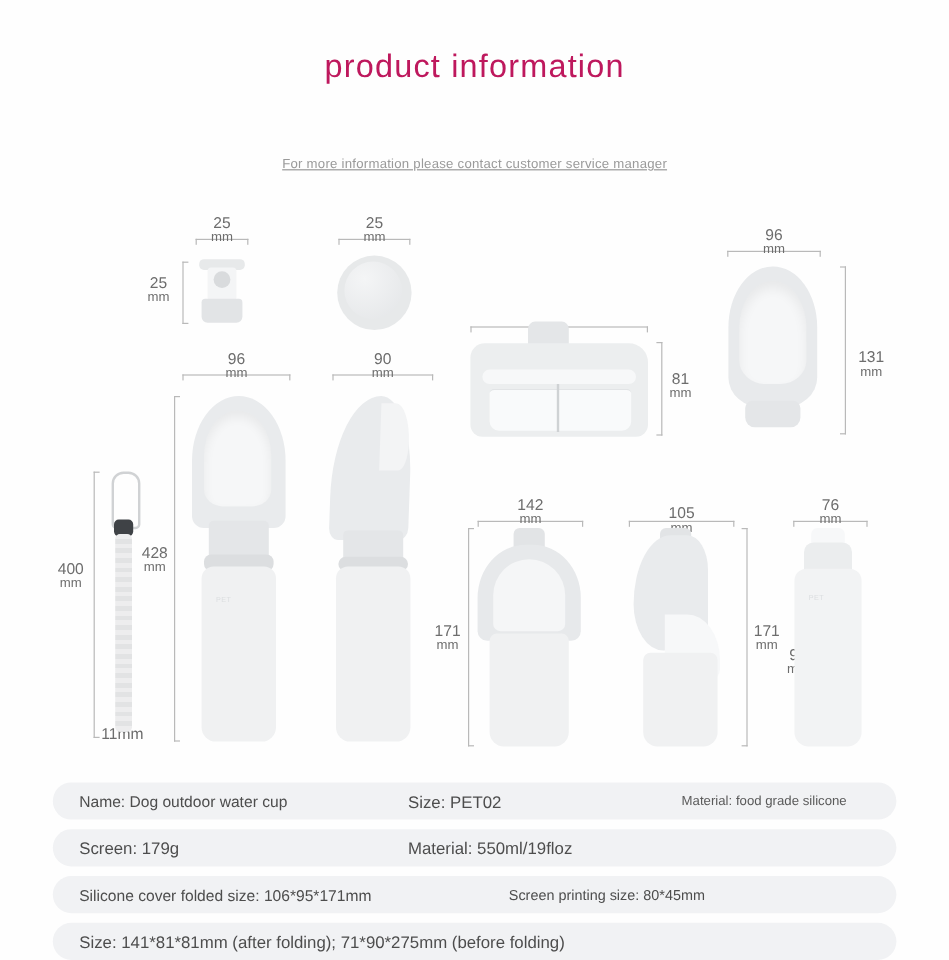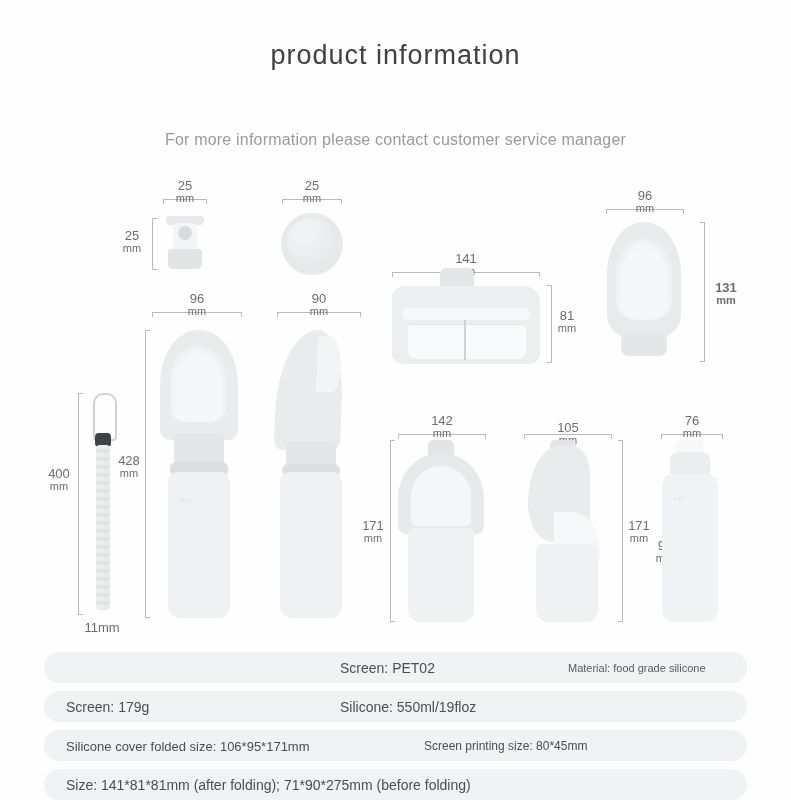--- a/index.html
+++ b/index.html
@@ -23,31 +23,32 @@
   
   .title {
     position: absolute;
     top: 40px;
     left: 0;
     width: 100%;
     text-align: center;
     font-size: 27px;
     font-weight: 400;
     letter-spacing: 1px;
-    color: #404040;
+    color: #be185d;
   }
   .subtitle {
     position: absolute;
     top: 131px;
     left: 0;
     width: 100%;
     text-align: center;
-    font-size: 16px;
+    font-size: 11px;
     color: #9a9a9a;
     letter-spacing: .2px;
+    text-decoration: underline;
   }
   
   .dim {
     position: absolute;
     font-size: 12px;
     line-height: 12px;
     color: #6d6d6d;
     text-align: center;
     white-space: nowrap;
   }
@@ -334,45 +335,41 @@
   </div>
 
   <div class="hbar" style="left:282px; top:199px; width:60px;"></div>
   <div class="dim" style="left:282px; top:180px; width:60px;">
     <span class="n">25</span>
     <span class="u">mm</span>
   </div>
   <div class="obj" id="lid-round"></div>
 
   <div class="hbar" style="left:392px; top:272px; width:148px;"></div>
-  <div class="dim" style="left:392px; top:253px; width:148px;">
-    <span class="n">141</span>
-    <span class="u">mm</span>
-  </div>
   <div class="vbar" style="left:547px; top:285px; height:78px;"></div>
   <div class="dim" style="left:552px; top:310px; width:30px;">
     <span class="n">81</span>
     <span class="u">mm</span>
   </div>
 
   <div class="obj" id="folded">
     <div class="topcap"></div>
     <div class="body"></div>
     <div class="band"></div>
     <div class="fold"></div>
     <div class="seam"></div>
   </div>
 
   <div class="hbar" style="left:606px; top:209px; width:78px;"></div>
   <div class="dim" style="left:606px; top:190px; width:78px;">
     <span class="n">96</span>
     <span class="u">mm</span>
   </div>
   <div class="vbar" style="left:700px; top:222px; height:140px;"></div>
-  <div class="dim" style="left:706px; top:282px; width:40px;font-weight:bold;">
+  <div class="dim" style="left:706px; top:292px; width:40px;">
     <span class="n">131</span>
     <span class="u">mm</span>
   </div>
 
   <div class="obj" id="funnel-big">
     <div class="shell"></div>
     <div class="mouth"></div>
     <div class="foot"></div>
   </div>
 
@@ -408,21 +405,21 @@
     <div class="neck"></div>
     <div class="ring"></div>
     <div class="body"></div>
   </div>
 
   <div class="vbar left" style="left:78px; top:393px; height:222px;"></div>
   <div class="dim" style="left:40px; top:468px; width:38px;">
     <span class="n">400</span>
     <span class="u">mm</span>
   </div>
-  <div class="dim one" style="left:72px; top:621px; width:60px;">
+  <div class="dim one" style="left:72px; top:605px; width:60px;">
     <span class="n">11mm</span>
   </div>
   <div class="obj" id="strap">
     <div class="loop"></div>
     <div class="knob"></div>
     <div class="tape"></div>
   </div>
 
   <div class="hbar" style="left:398px; top:434px; width:88px;"></div>
   <div class="dim" style="left:398px; top:415px; width:88px;">
@@ -475,27 +472,28 @@
 
   <div class="obj" id="sport">
     <div class="cap"></div>
     <div class="shoulder"></div>
     <div class="body">
       <span class="brandmark" style="left:12px; top:22px;">PET</span>
     </div>
   </div>
 
   <div class="spec" style="top:652px;">
-    <span class="c2b">Screen: PET02</span>
+    <span class="c1">Name: Dog outdoor water cup</span>
+    <span class="c2b">Size: PET02</span>
     <span class="c3">Material: food grade silicone</span>
   </div>
 
   <div class="spec" style="top:691px;">
     <span class="c1b">Screen: 179g</span>
-    <span class="c2b">Silicone: 550ml/19floz</span>
+    <span class="c2b">Material: 550ml/19floz</span>
   </div>
 
   <div class="spec" style="top:730px;">
     <span class="c1">Silicone cover folded size: 106*95*171mm</span>
     <span class="c2s" style="font-size:12px;">Screen printing size: 80*45mm</span>
   </div>
 
   <div class="spec" style="top:769px;">
     <span class="c1b">Size: 141*81*81mm (after folding); 71*90*275mm (before folding)</span>
   </div>

